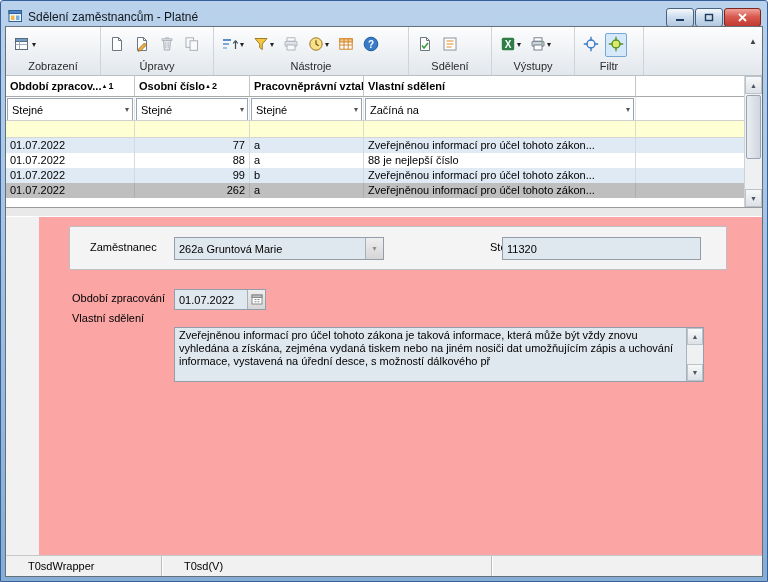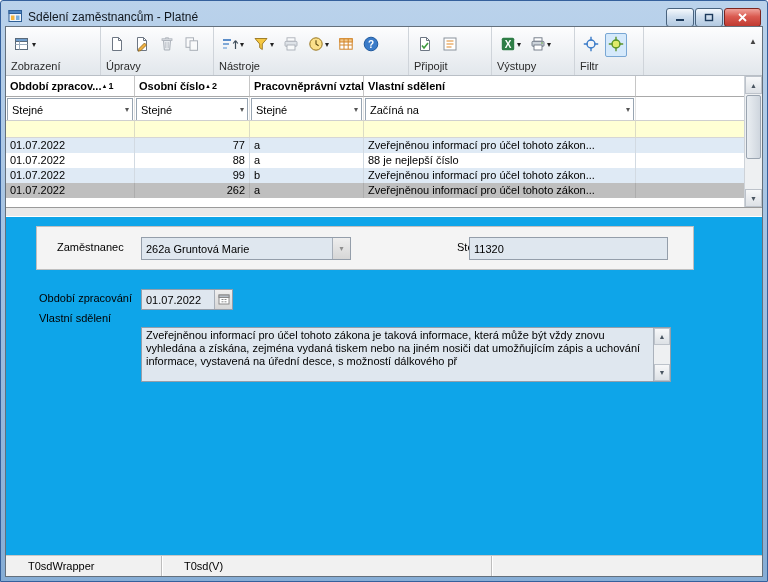--- a/index.html
+++ b/index.html
@@ -23,21 +23,21 @@
           display:flex;flex-direction:column;overflow:hidden;}
 
   
   .toolbar{flex:none;height:48px;display:flex;position:relative;
            background:linear-gradient(#fdfdfe,#eef1f4 55%,#e2e7ec);
            border-bottom:1px solid #b9bfc6;}
   .tgroup{display:flex;flex-direction:column;border-right:1px solid #cfd4da;
           padding:3px 5px 1px;flex:none;}
   .g1{width:84px}.g2{width:102px}.g3{width:184px}.g4{width:72px}.g5{width:72px}.g6{width:58px}
   .ticons{flex:1;display:flex;align-items:center;gap:3px;}
-  .glabel{color:#2a2a2a;padding:1px 0 2px;font-size:11px;}
+  .glabel{text-align:center;color:#2a2a2a;padding:1px 0 2px;font-size:11px;}
   .tbtn{display:flex;align-items:center;gap:1px;padding:2px;border:1px solid transparent;border-radius:2px;}
   .tbtn.active{background:#d5e9fb;border-color:#79a7d4;}
   .tbtn.dim{opacity:.55;}
   .dd{font-size:8px;line-height:8px;color:#222;}
   .overflow-btn{position:absolute;right:2px;top:8px;font-size:8px;color:#444;padding:2px 3px;}
 
   
   .gridwrap{flex:none;height:131px;display:flex;background:#fff;border-bottom:1px solid #9a9a9a;}
   .grid{flex:1;display:flex;flex-direction:column;overflow:hidden;}
   .grow{display:grid;grid-template-columns:129px 115px 114px 272px 1fr;flex:none;}
@@ -69,21 +69,21 @@
         font-size:7px;color:#4a5560;background:linear-gradient(#f7f8f9,#dde1e6);
         border:1px solid #bcc2ca;}
   .sthumb{flex:none;height:62px;margin:1px;background:linear-gradient(90deg,#eaeef2,#cfd6de);
           border:1px solid #9aa4b0;border-radius:2px;}
   .strack{flex:1;}
 
   
   .splitter{flex:none;height:8px;background:#e9e9e9;border-bottom:1px solid #fff;}
 
   
-  .detail{flex:1;position:relative;background:#0ea5e9;}
+  .detail{flex:1;position:relative;background:#fca5a5;margin-left:33px;}
   .groupbox{position:absolute;left:30px;top:9px;width:656px;height:42px;
             border:1px solid #bfbfbf;background:#f4f4f4;}
   .lbl{position:absolute;white-space:nowrap;color:#000;}
   .rofield{position:absolute;background:#dfe7ef;border:1px solid #949eaa;
            display:flex;align-items:center;overflow:hidden;}
   .txt{flex:1;padding:0 4px;white-space:nowrap;overflow:hidden;}
   .combo-btn{width:17px;align-self:stretch;flex:none;border-left:1px solid #a7afb9;
              background:linear-gradient(#eeeeee,#d6d6d6);display:flex;align-items:center;
              justify-content:center;color:#8f8f8f;font-size:8px;}
   .msgbox{position:absolute;left:135px;top:110px;width:528px;height:53px;
@@ -238,21 +238,21 @@
                   <path d="M5 9.5l2 2.5 4-5" fill="none" stroke="#3f9b3f" stroke-width="1.6"></path>
                 </svg></span>
             </div>
           <div class="tbtn">
               <span><svg width="16" height="16">
                   <rect x="2" y="2" width="12" height="12" fill="#fff" stroke="#8a929b"></rect>
                   <path d="M4.5 5h7M4.5 8h7M4.5 11h5" stroke="#e08a2a" stroke-width="1.2"></path>
                 </svg></span>
             </div>
         </div>
-        <div class="glabel">Připojit</div>
+        <div class="glabel">Sdělení</div>
       </div>
 
       <div class="tgroup g5">
         <div class="ticons">
           <div class="tbtn">
             <span><svg width="16" height="16">
                   <rect x="1.8" y="1.8" width="12.4" height="12.4" rx="1.5" fill="#2e7d46"></rect>
                   <text x="8" y="11.8" text-anchor="middle" font-size="10" font-weight="bold" fill="#fff" font-family="Liberation Sans, sans-serif">X</text>
                 </svg></span>
             <span class="dd">▾</span>

